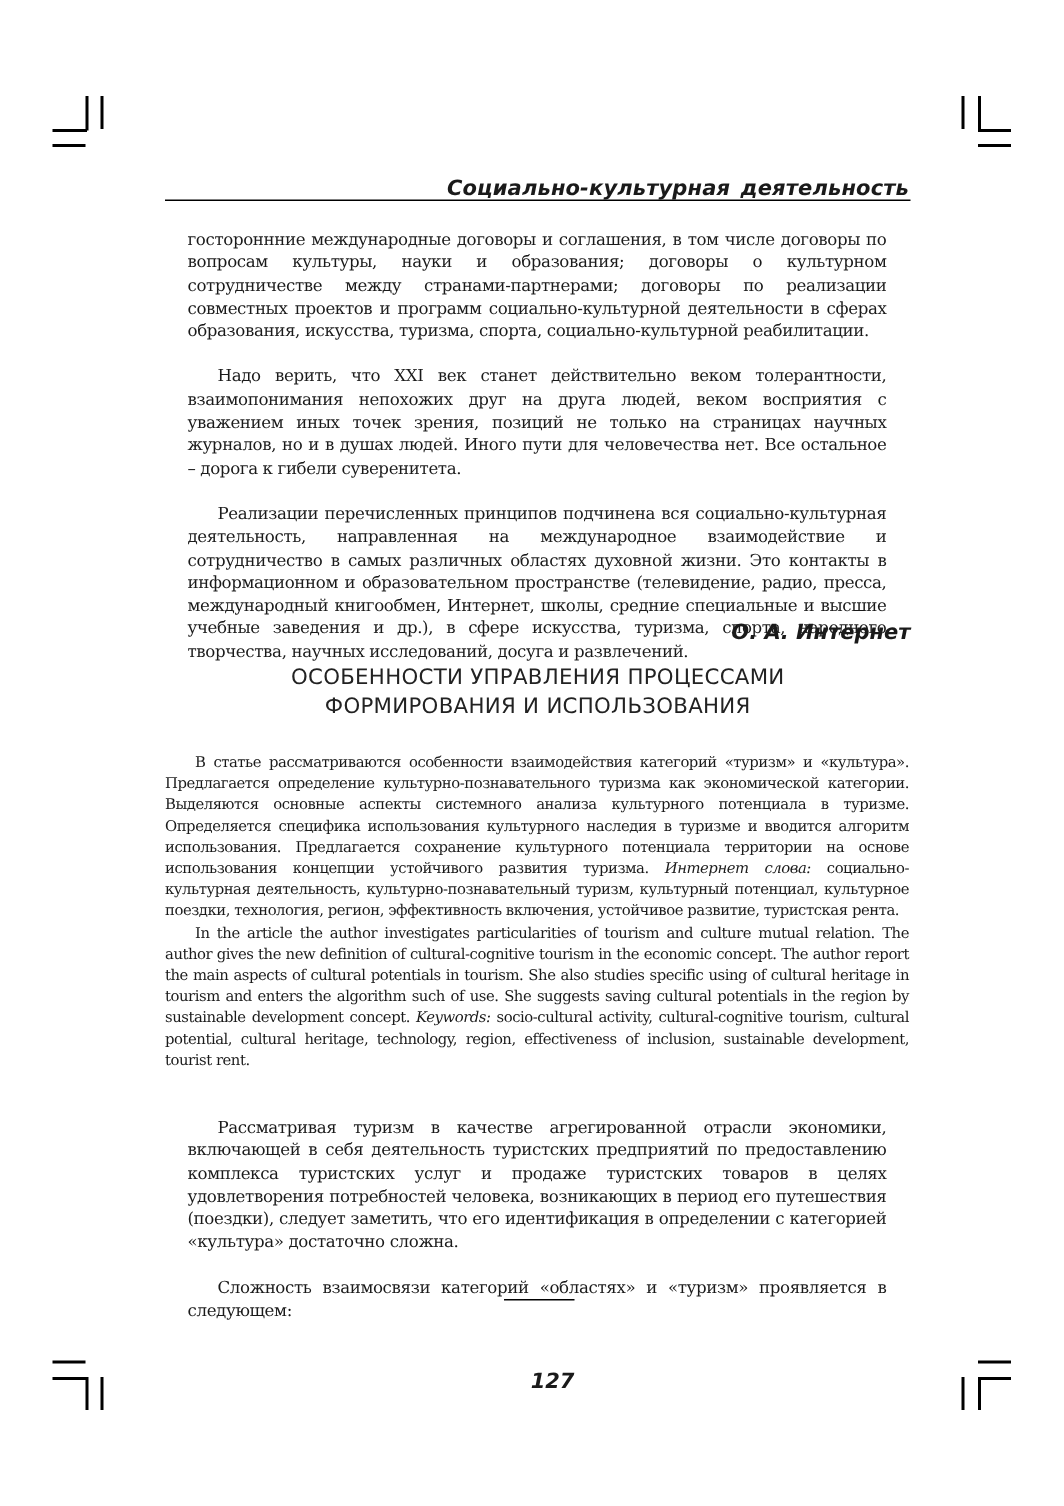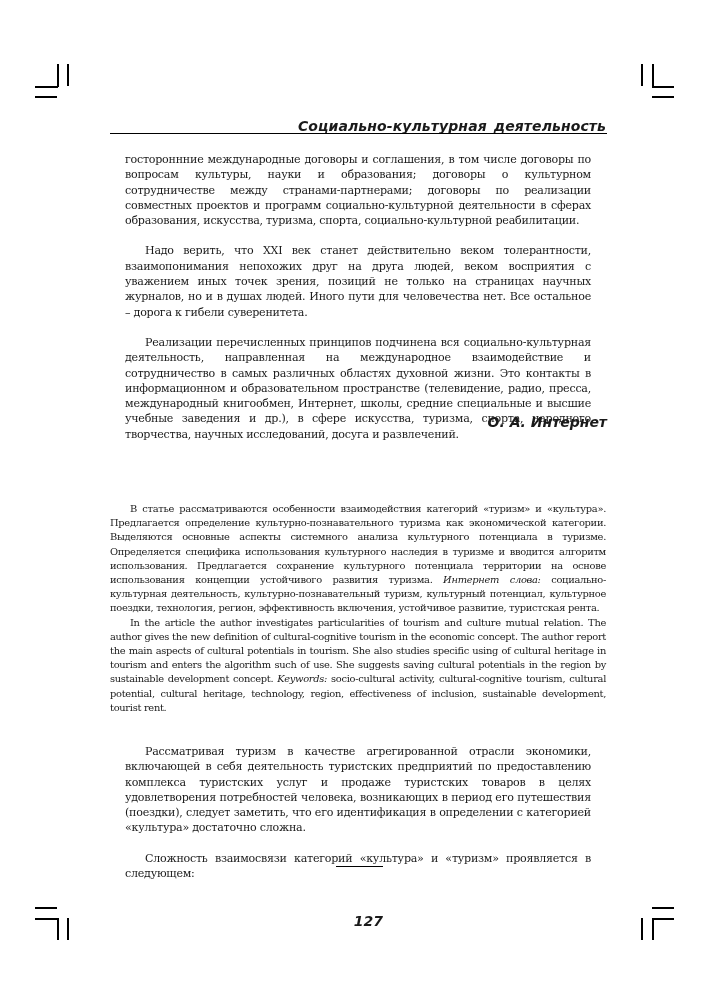--- a/index.html
+++ b/index.html
@@ -70,34 +70,36 @@
 <div class="head-rule"></div>
 
 <div class="body-text" style="top:137px;">
   <p>гостороннние международные договоры и соглашения, в том числе договоры по вопросам культуры, науки и образования; договоры о культурном сотрудничестве между странами-партнерами; договоры по реализации совместных проектов и программ социально-культурной деятельности в сферах образования, искусства, туризма, спорта, социально-культурной реабилитации.</p>
   <p class="indent">Надо верить, что XXI век станет действительно веком толерантности, взаимопонимания непохожих друг на друга людей, веком восприятия с уважением иных точек зрения, позиций не только на страницах научных журналов, но и в душах людей. Иного пути для человечества нет. Все остальное – дорога к гибели суверенитета.</p>
   <p class="indent">Реализации перечисленных принципов подчинена вся социально-культурная деятельность, направленная на международное взаимодействие и сотрудничество в самых различных областях духовной жизни. Это контакты в информационном и образовательном пространстве (телевидение, радио, пресса, международный книгообмен, Интернет, школы, средние специальные и высшие учебные заведения и др.), в сфере искусства, туризма, спорта, народного творчества, научных исследований, досуга и развлечений.</p>
 </div>
 
 <div class="author">О. А. Интернет</div>
 <div class="title">
+  <div>ОСОБЕННОСТИ УПРАВЛЕНИЯ ПРОЦЕССАМИ</div>
+  <div>ФОРМИРОВАНИЯ И ИСПОЛЬЗОВАНИЯ</div>
 </div>
 
 <div class="abstract" style="top:502px;">
   <p class="indent">
     <span>В статье рассматриваются особенности взаимодействия категорий «туризм» и «культура». Предлагается определение культурно-познавательного туризма как экономической категории. Выделяются основные аспекты системного анализа культурного потенциала в туризме. Определяется специфика использования культурного наследия в туризме и вводится алгоритм использования. Предлагается сохранение культурного потенциала территории на основе использования концепции устойчивого развития туризма.</span>
     <em>Интернет слова:</em>
     <span>социально-культурная деятельность, культурно-познавательный туризм, культурный потенциал, культурное поездки, технология, регион, эффективность включения, устойчивое развитие, туристская рента.</span>
   </p>
   <p class="indent">
     <span>In the article the author investigates particularities of tourism and culture mutual relation. The author gives the new definition of cultural-cognitive tourism in the economic concept. The author report the main aspects of cultural potentials in tourism. She also studies specific using of cultural heritage in tourism and enters the algorithm such of use. She suggests saving cultural potentials in the region by sustainable development concept.</span>
     <em>Keywords:</em>
     <span>socio-cultural activity, cultural-cognitive tourism, cultural potential, cultural heritage, technology, region, effectiveness of inclusion, sustainable development, tourist rent.</span>
   </p>
 </div>
 
 <div class="body-text" style="top:729px;">
   <p class="indent">Рассматривая туризм в качестве агрегированной отрасли экономики, включающей в себя деятельность туристских предприятий по предоставлению комплекса туристских услуг и продаже туристских товаров в целях удовлетворения потребностей человека, возникающих в период его путешествия (поездки), следует заметить, что его идентификация в определении с категорией «культура» достаточно сложна.</p>
-  <p class="indent">Сложность взаимосвязи категорий «культура» и «туризм» проявляется в следующем:</p>
+  <p class="indent">Сложность взаимосвязи категорий «областях» и «туризм» проявляется в следующем:</p>
 </div>
 
 <div class="page-rule"></div>
 <div class="page-number">127</div>
 
 </body></html>

